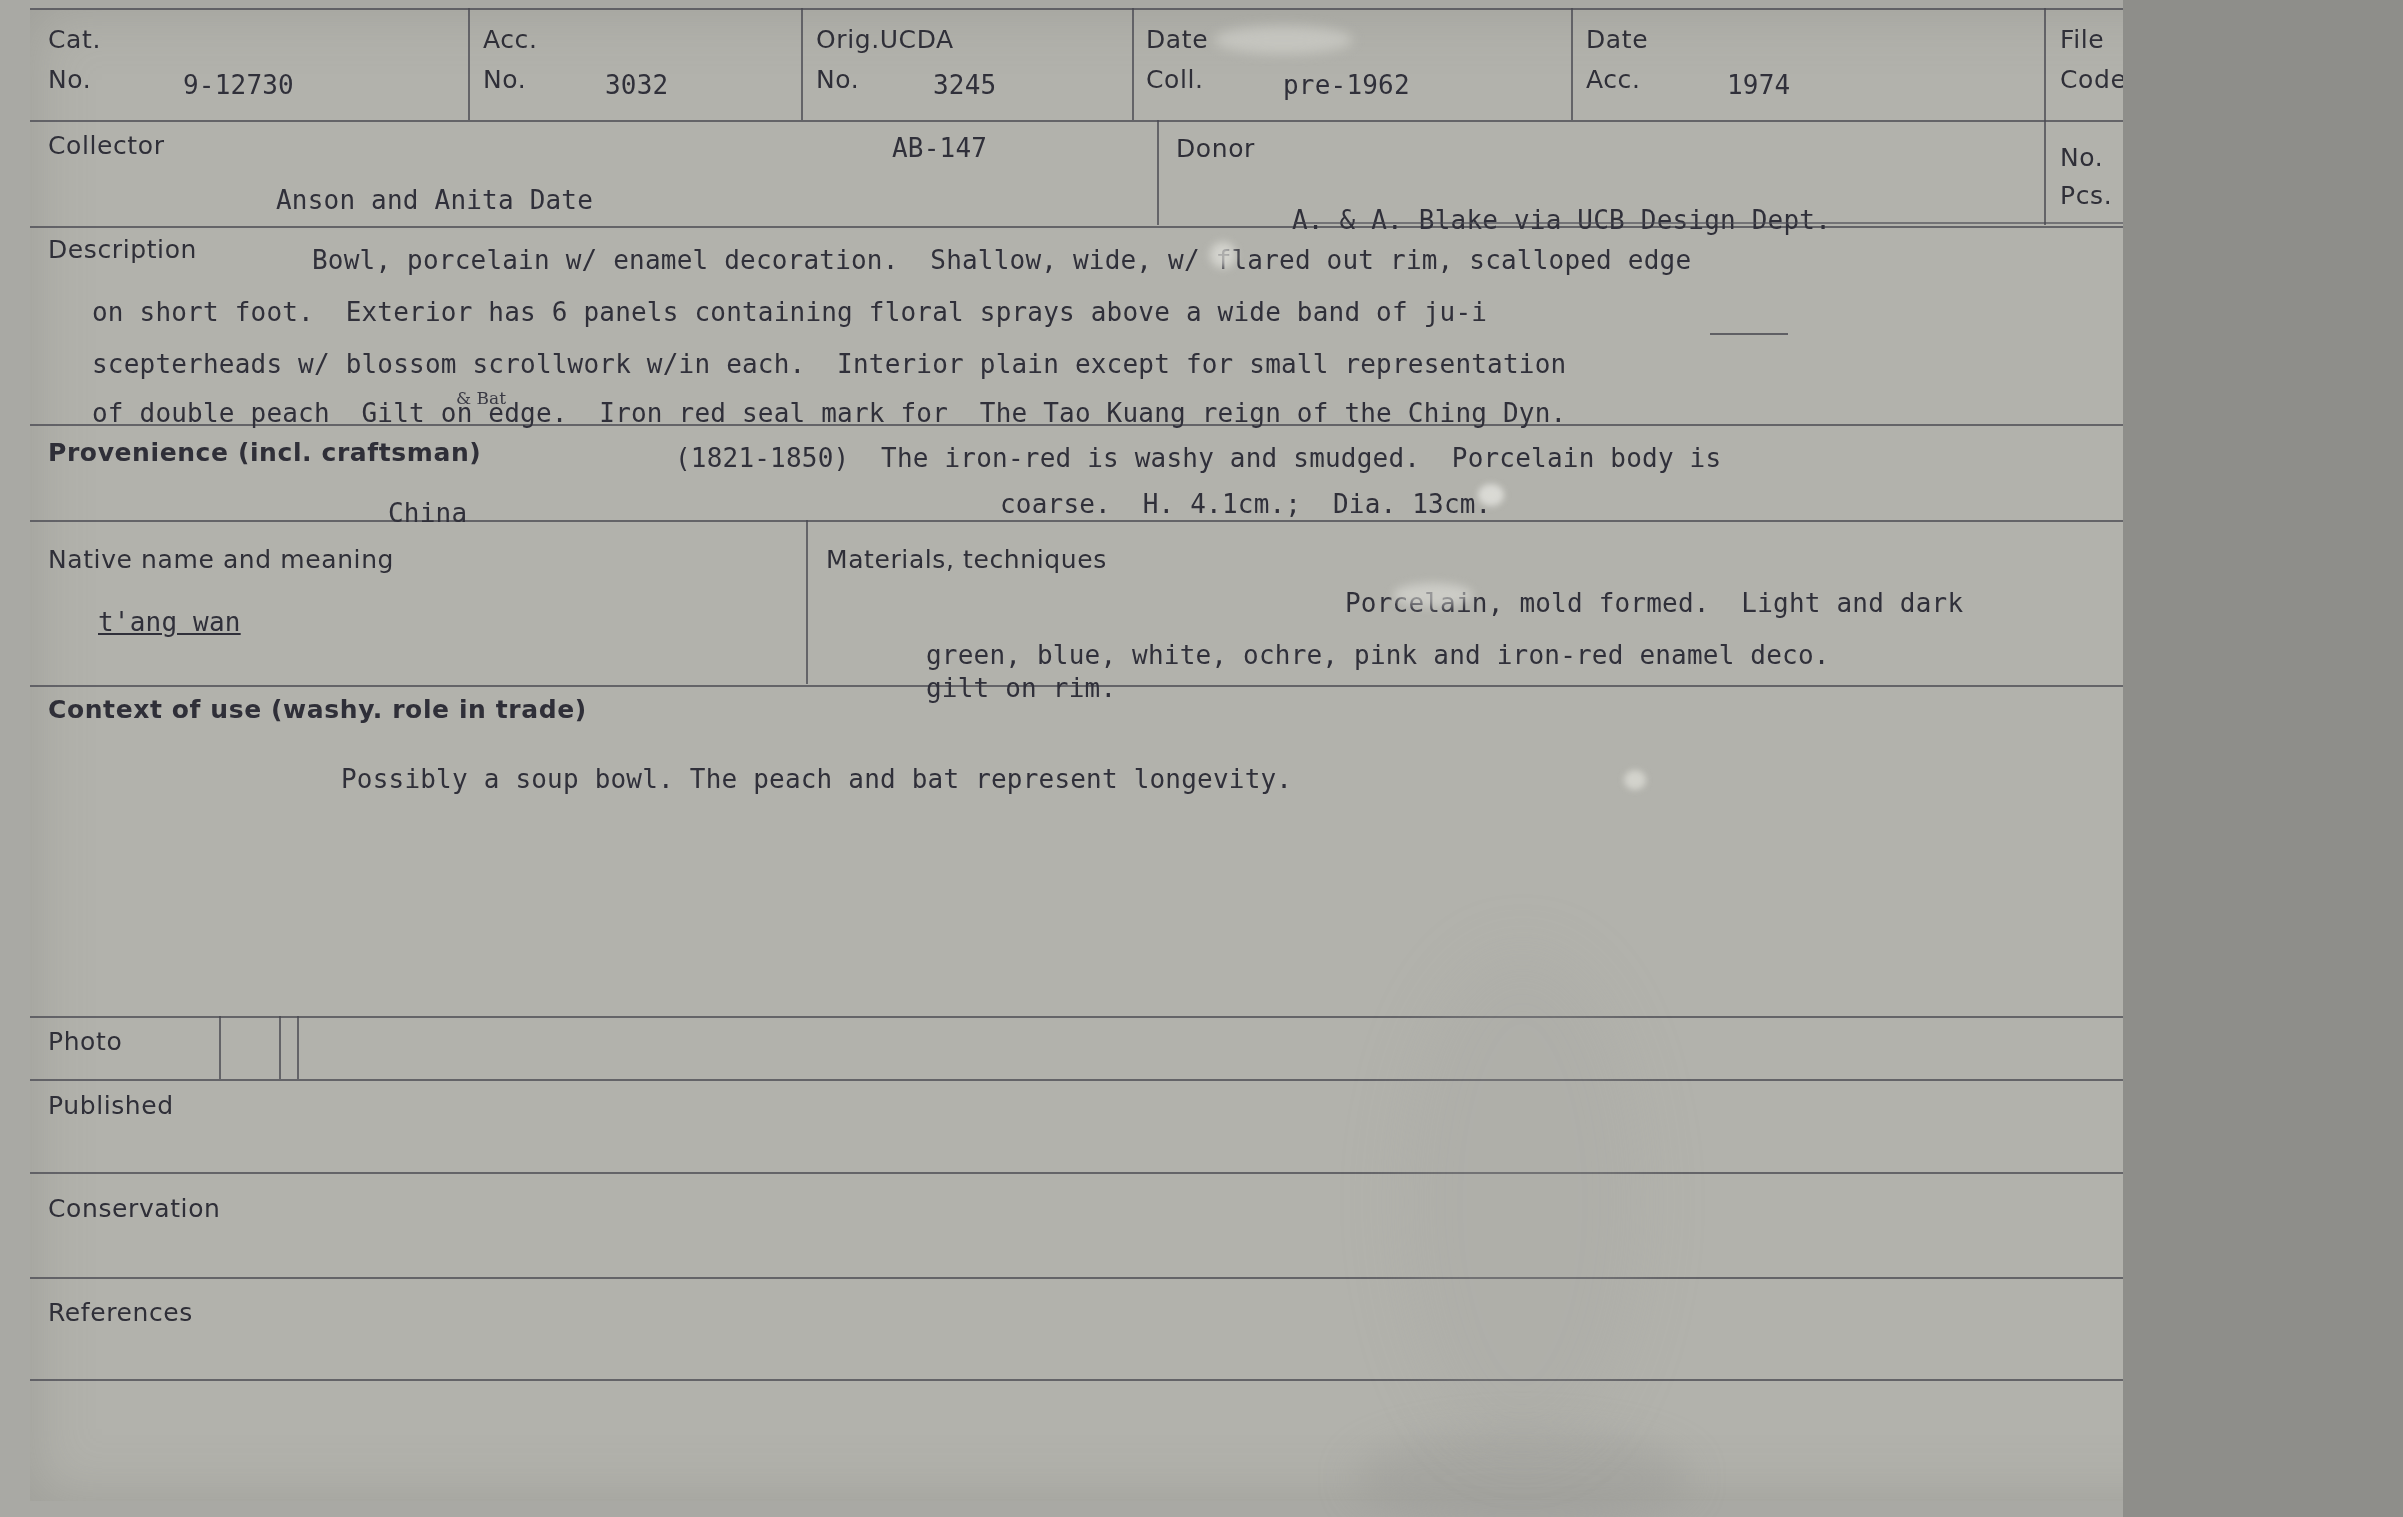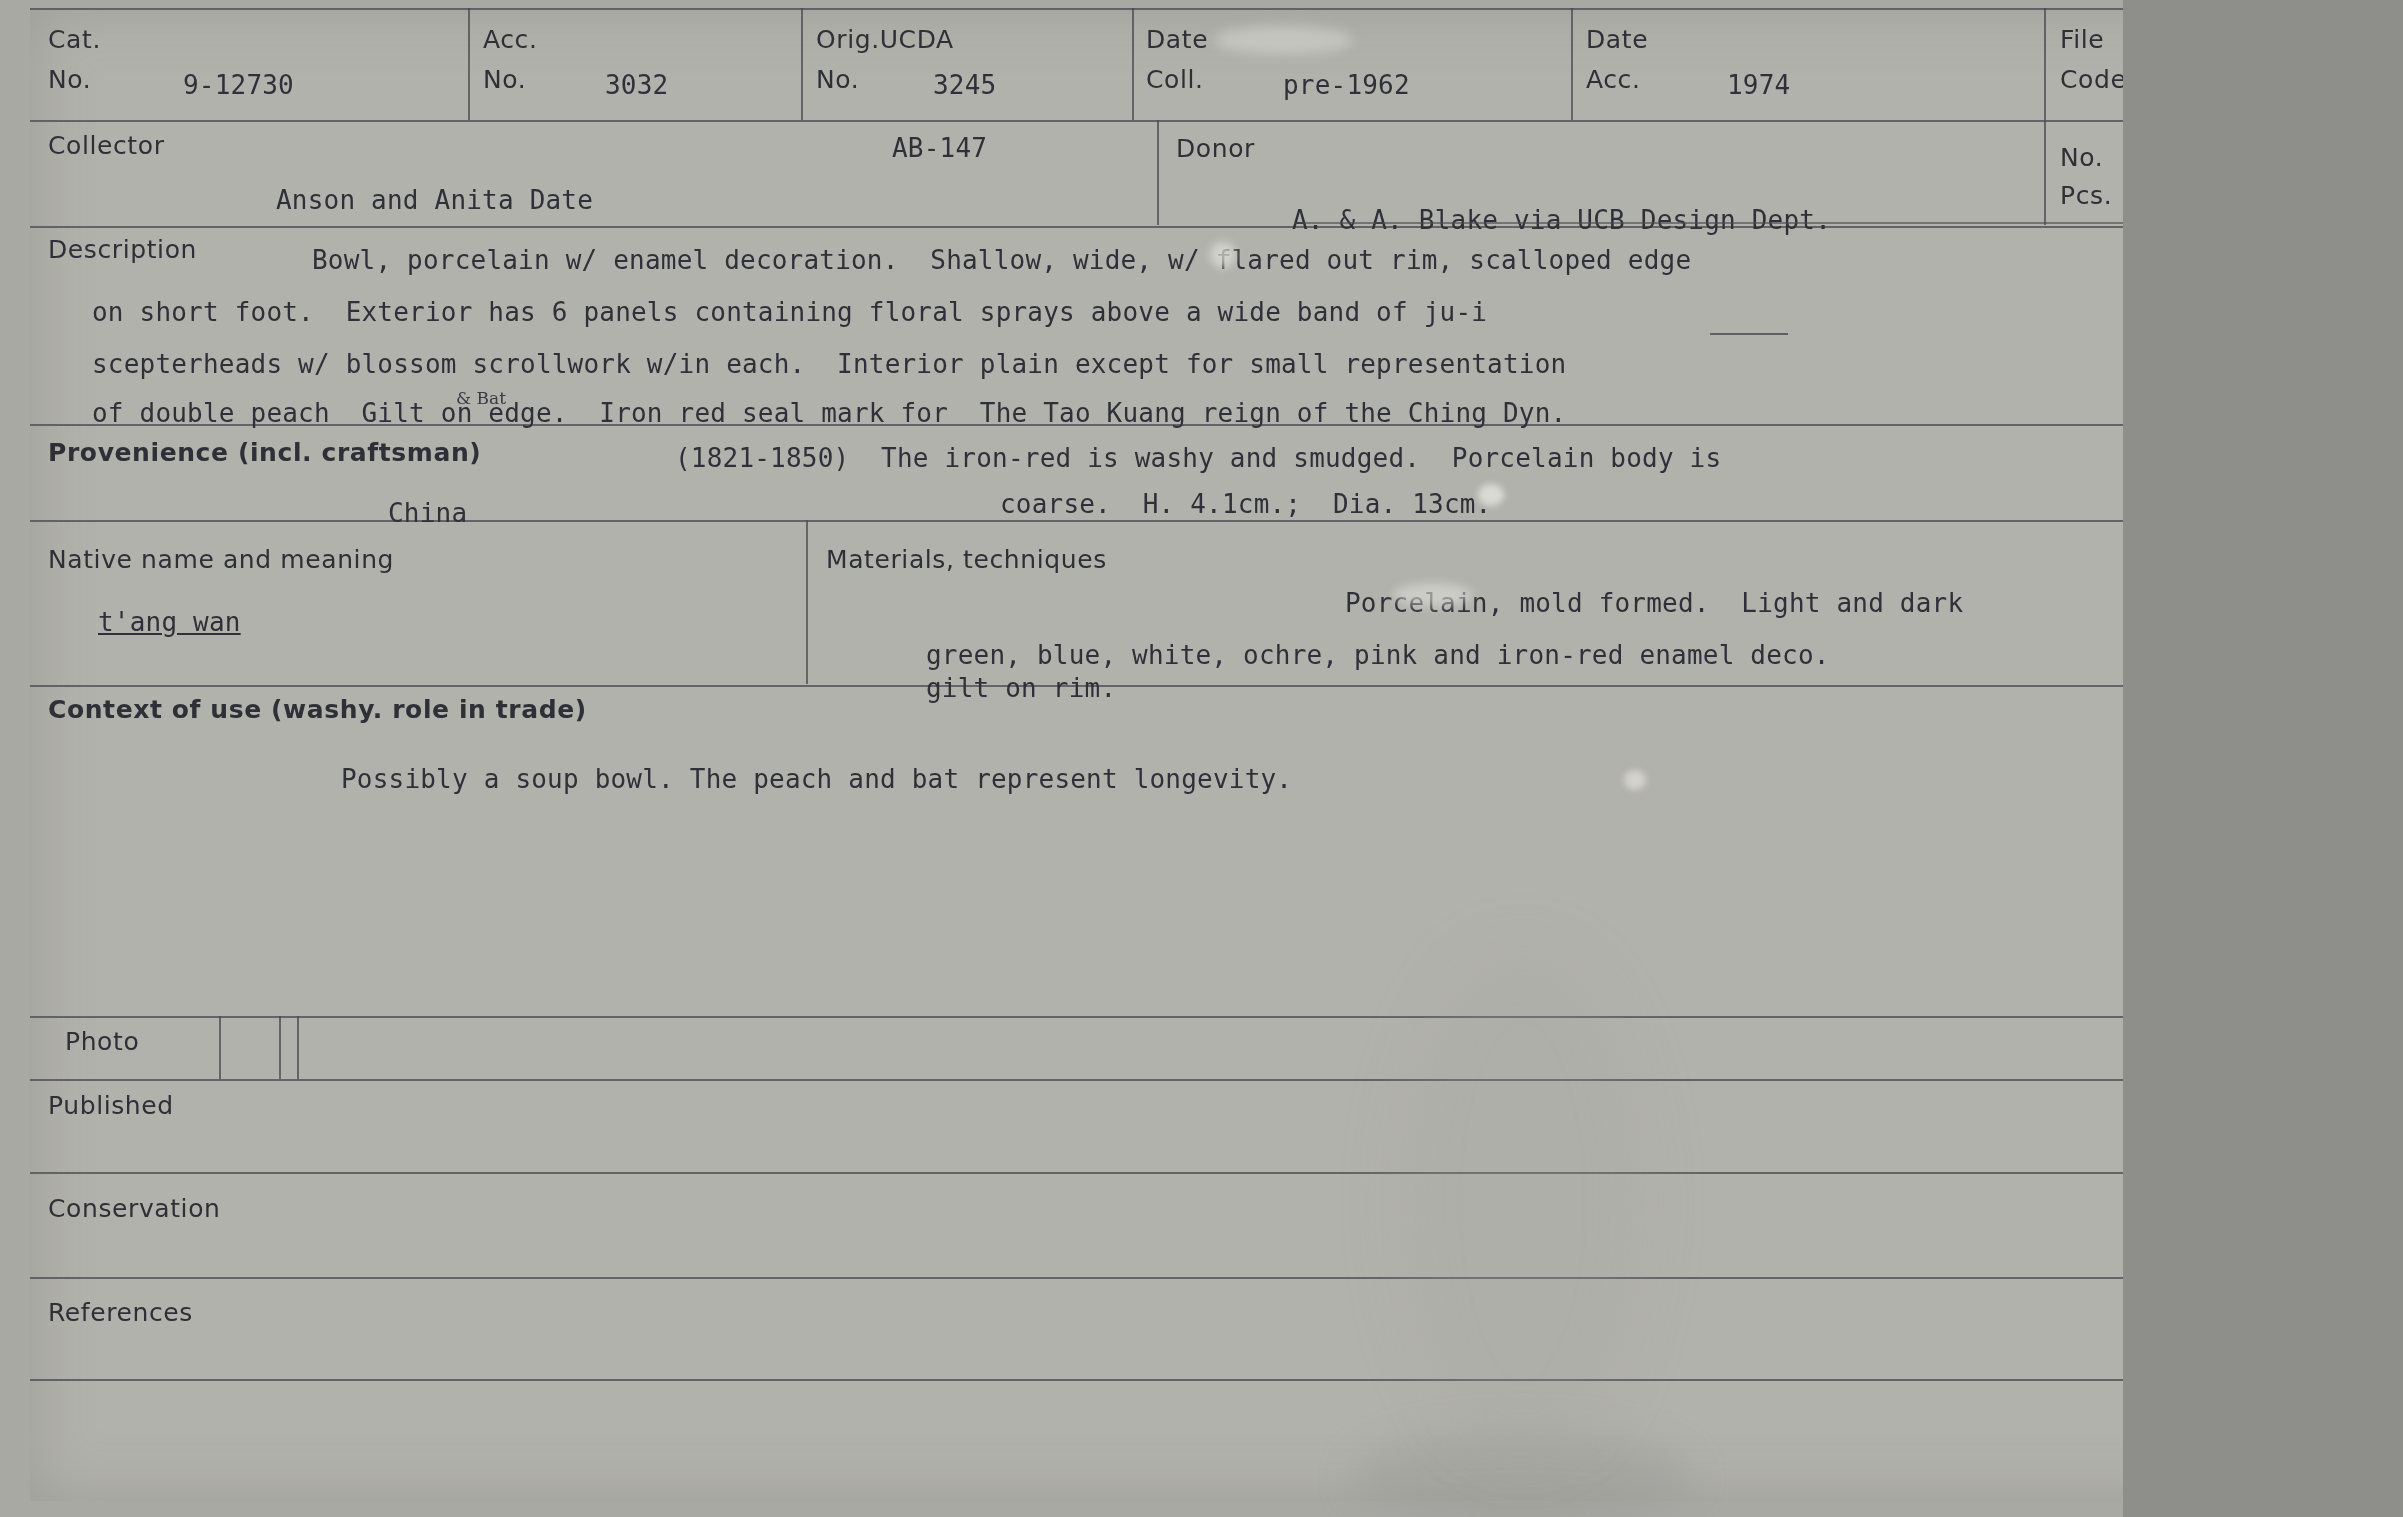--- a/index.html
+++ b/index.html
@@ -158,21 +158,21 @@
     <div class="tw u" style="left:68px; top:599px;">t'ang wan</div>
 
     <div class="lbl" style="left:796px; top:537px;">Materials, techniques</div>
     <div class="tw" style="left:1315px; top:580px;">Porcelain, mold formed.  Light and dark</div>
     <div class="tw" style="left:896px; top:632px;">green, blue, white, ochre, pink and iron-red enamel deco.</div>
     <div class="tw" style="left:896px; top:665px;">gilt on rim.</div>
 
     <div class="lbl bold" style="left:18px; top:687px;">Context of use (washy. role in trade)</div>
     <div class="tw" style="left:311px; top:756px;">Possibly a soup bowl. The peach and bat represent longevity.</div>
 
-    <div class="lbl" style="left:18px; top:1019px;margin-left:17px;">Photo</div>
+    <div class="lbl" style="left:18px; top:1019px;">Photo</div>
     <div class="lbl" style="left:18px; top:1083px;">Published</div>
     <div class="lbl" style="left:18px; top:1186px;">Conservation</div>
     <div class="lbl" style="left:18px; top:1290px;">References</div>
 
     <div class="tw sm" style="left:2217px; top:1301px;">4  75</div>
 
     <div class="smudge" style="left:1184px; top:18px; width:139px; height:28px; background:rgba(215,215,210,0.55); filter:blur(6px);"></div>
     <div class="smudge" style="left:1180px; top:234px; width:26px; height:26px; background:rgba(225,225,220,0.7); filter:blur(4px);"></div>
     <div class="smudge" style="left:1448px; top:476px; width:26px; height:22px; background:rgba(228,228,222,0.8); filter:blur(3px);"></div>
     <div class="smudge" style="left:1363px; top:575px; width:80px; height:24px; background:rgba(222,222,216,0.6); filter:blur(5px);"></div>

